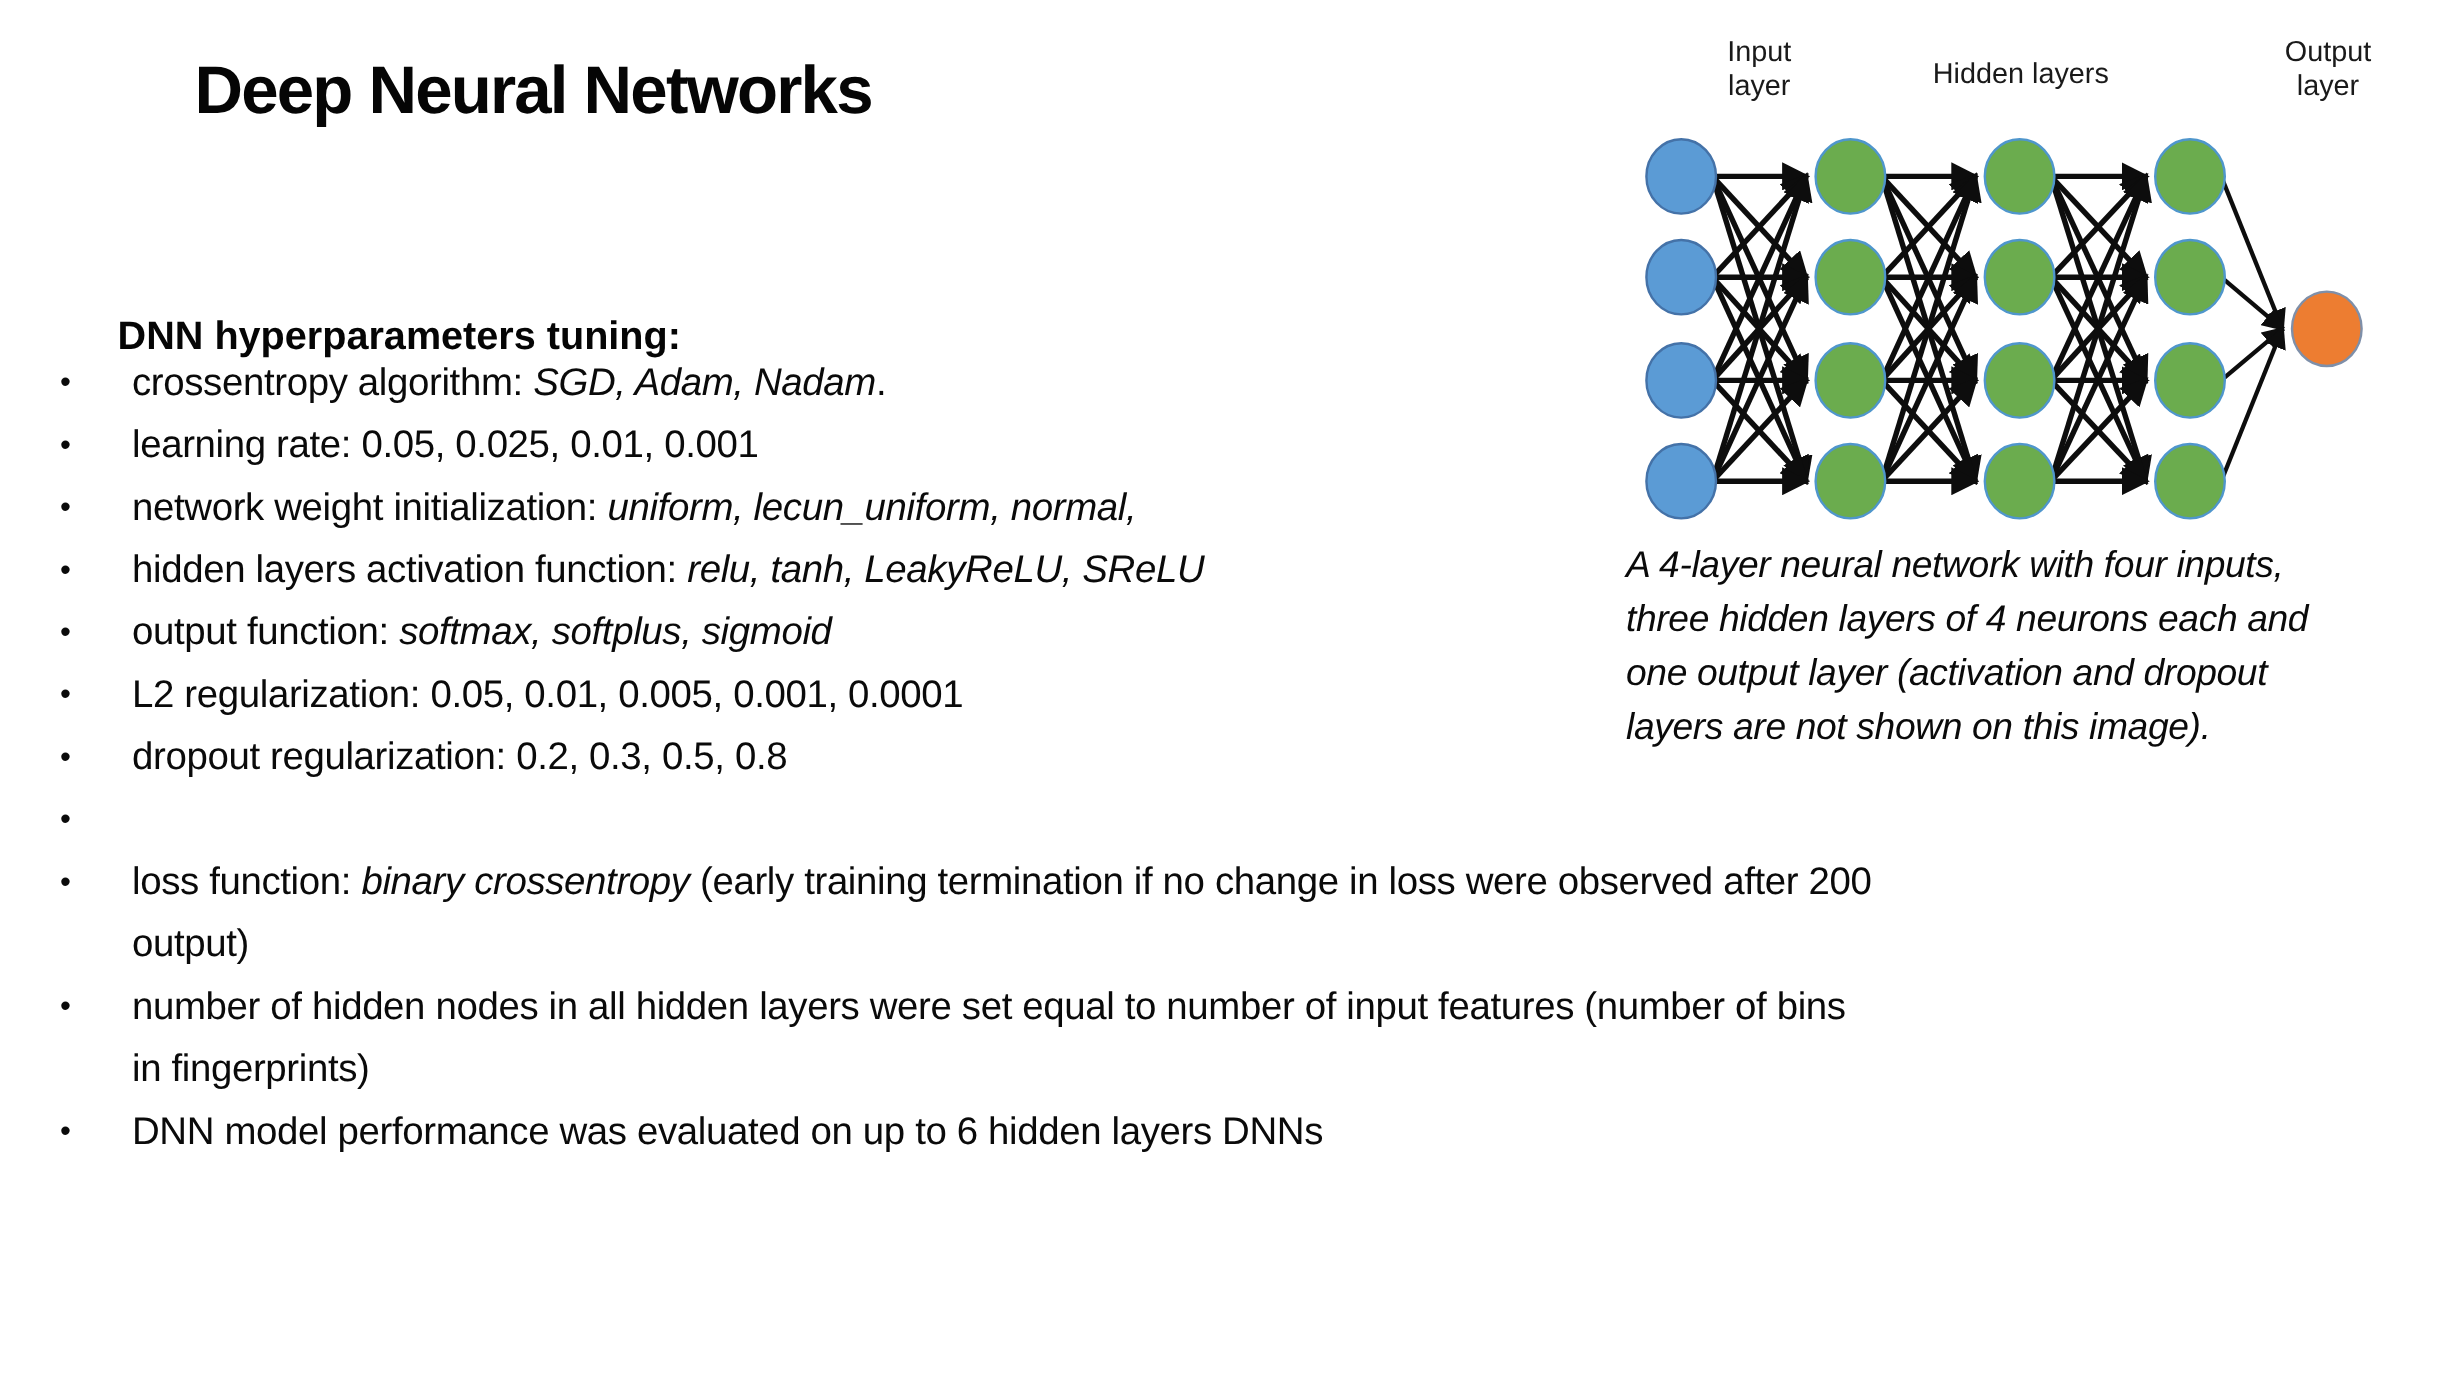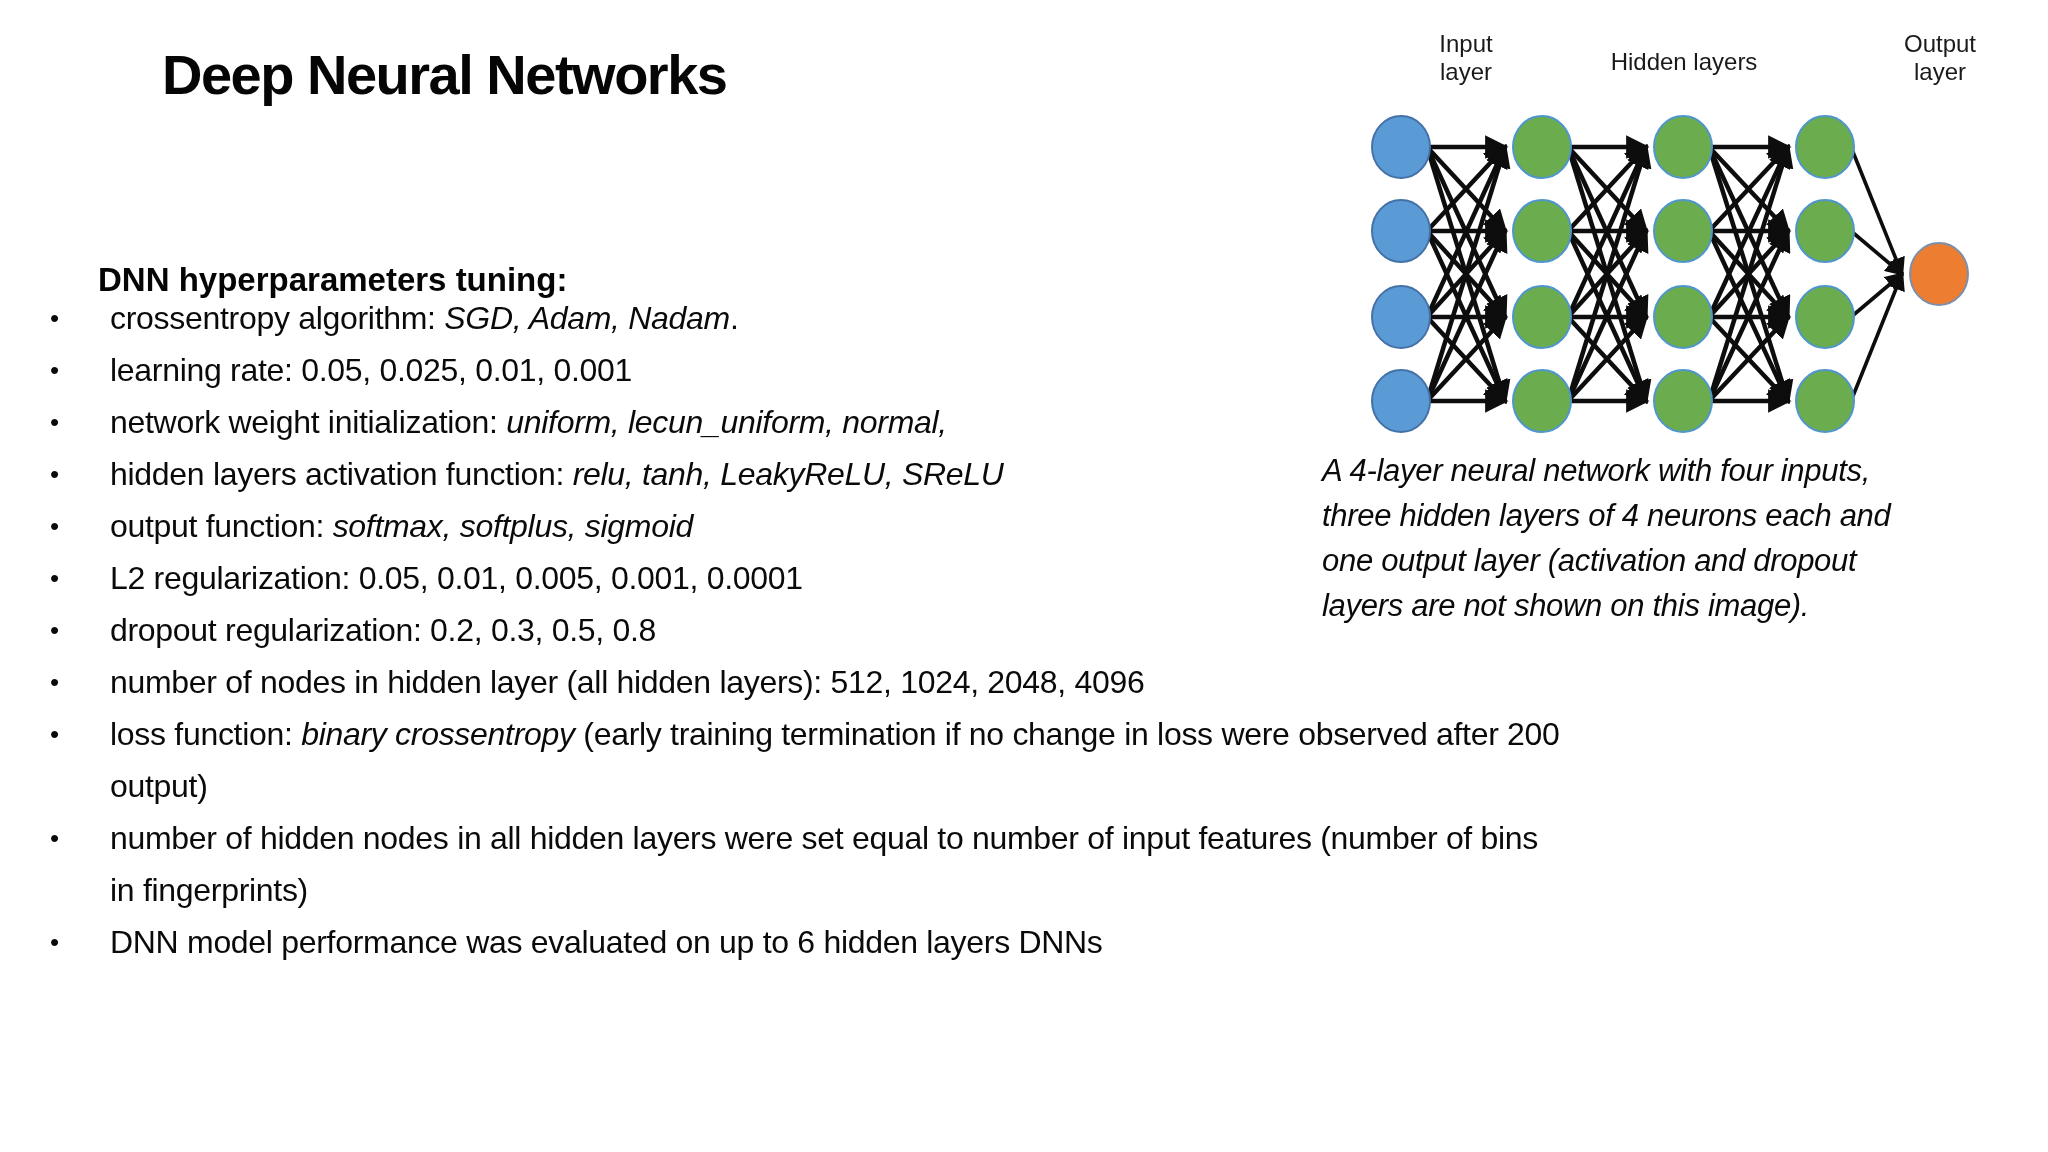--- a/index.html
+++ b/index.html
@@ -43,21 +43,21 @@
   .lbl-output { left:1884px; top:30px;  width:112px; }
 
   .net-svg { position:absolute; left:1320px; top:15px; }
 
   .caption {
     position:absolute; left:1322px; top:448px;
     font-size:31px; line-height:45px;
     font-style:italic; color:#0a0a0a;
     letter-spacing:-0.3px;
   }
-  .caption-line { white-space:nowrap; }
+  .caption-line { white-space:nowrap;margin-left:33px; }
 </style>
 </head>
 <body>
 
 <h1 class="title">Deep Neural Networks</h1>
 
 <h2 class="heading">DNN hyperparameters tuning:</h2>
 
 <div class="bullets" id="bullet-list">
     <div class="bullet-item">
@@ -97,23 +97,20 @@
       </div>
     </div>
     <div class="bullet-item">
       <span class="bullet-marker">•</span>
       <div>
         <div class="bullet-line"><span>dropout regularization: 0.2, 0.3, 0.5, 0.8</span></div>
       </div>
     </div>
     <div class="bullet-item">
       <span class="bullet-marker">•</span>
-      <div>
-        <div class="bullet-line"><span>number of nodes in hidden layer (all hidden layers): 512, 1024, 2048, 4096</span></div>
-      </div>
     </div>
     <div class="bullet-item">
       <span class="bullet-marker">•</span>
       <div>
         <div class="bullet-line"><span>loss function: </span><span class="it">binary crossentropy</span><span> (early training termination if no change in loss were observed after 200</span></div>
         <div class="bullet-line"><span>output)</span></div>
       </div>
     </div>
     <div class="bullet-item">
       <span class="bullet-marker">•</span>

